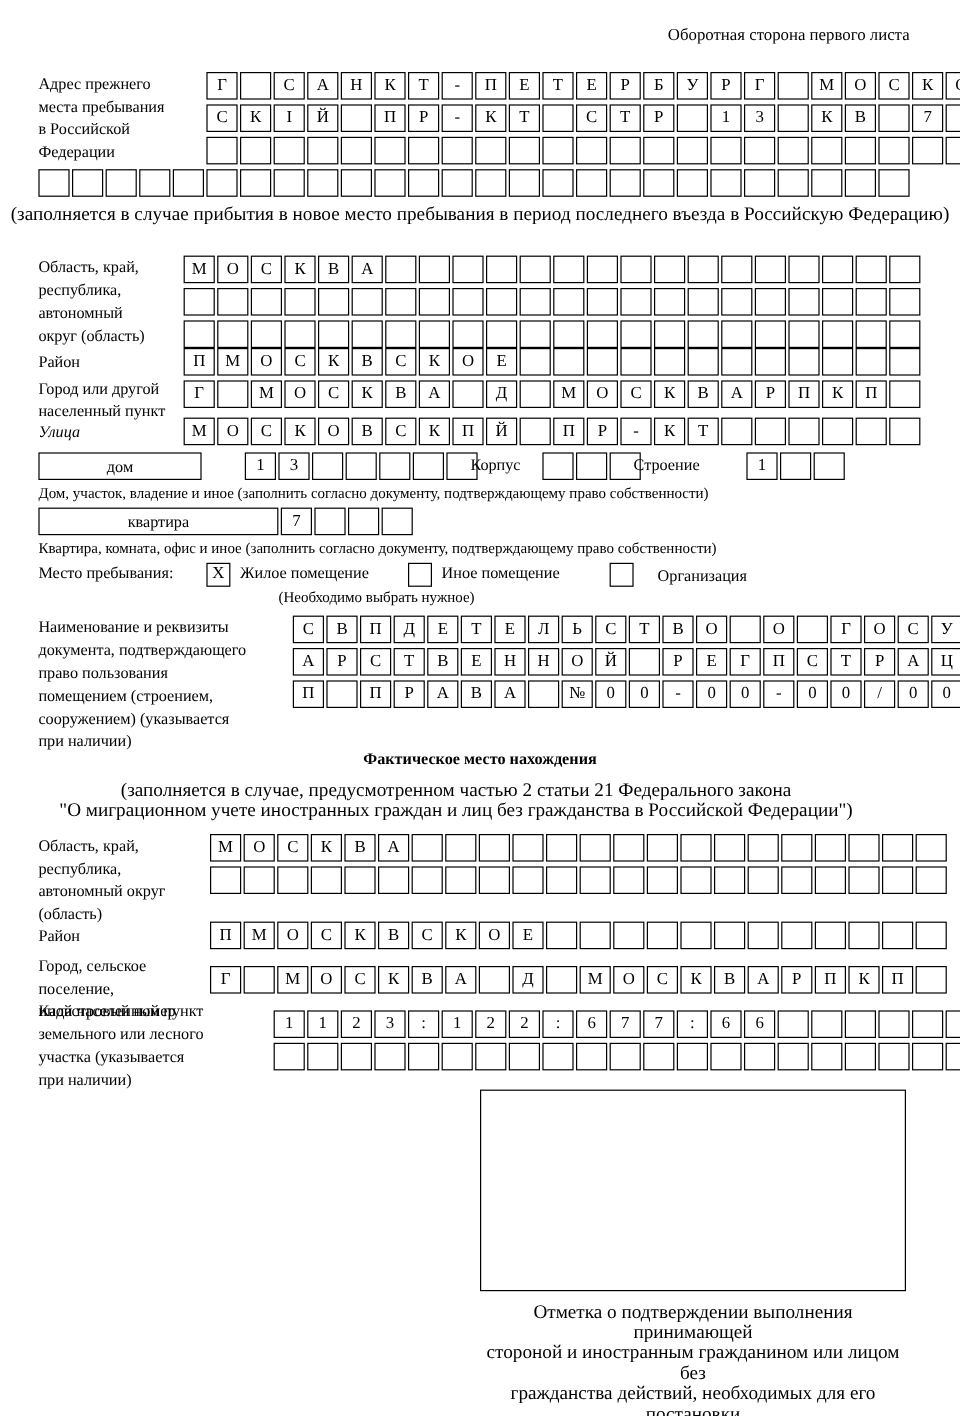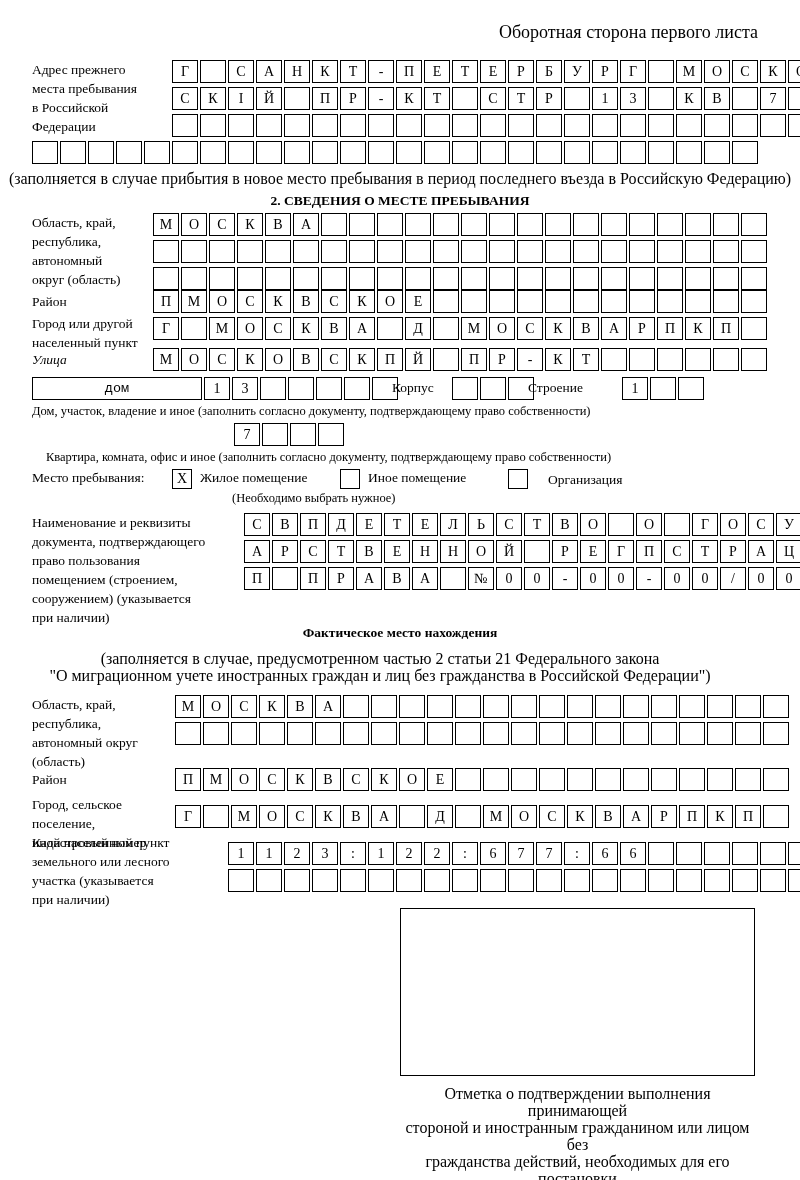--- a/index.html
+++ b/index.html
@@ -16,21 +16,21 @@
     width: 800px;
     height: 1180px;
     margin: 0 auto;
     background: #fff;
     overflow: hidden;
   }
   .hdr-right {
     position: absolute;
     right: 42px;
     top: 22px;
-    font-size: 18px;
+    font-size: 14px;
   }
   .lbl {
     position: absolute;
     font-size: 13.5px;
     line-height: 19px;
     white-space: pre-line;
   }
   .lbl.small { font-size: 12.5px; }
   .row {
     position: absolute;
@@ -197,21 +197,20 @@
       <div class="cell"></div>
       <div class="cell"></div>
       <div class="cell"></div>
       <div class="cell"></div>
       <div class="cell"></div>
       <div class="cell"></div>
     </div>
 
   <div class="note" style="left:0; top:170px; width:800px;">(заполняется в случае прибытия в новое место пребывания в период последнего въезда в Российскую Федерацию)</div>
 
-  <div class="sect-title" style="top:193px;">2. СВЕДЕНИЯ О МЕСТЕ ПРЕБЫВАНИЯ</div>
 
   <div class="lbl" style="left:32px; top:213px; width:150px;">Область, край,
 республика,
 автономный
 округ (область)</div>
   <div class="row" id="s2-region-0" style="left:153px; top:213px;">
       <div class="cell">М</div>
       <div class="cell">О</div>
       <div class="cell">С</div>
       <div class="cell">К</div>
@@ -355,21 +354,21 @@
       <div class="cell">К</div>
       <div class="cell">Т</div>
       <div class="cell"></div>
       <div class="cell"></div>
       <div class="cell"></div>
       <div class="cell"></div>
       <div class="cell"></div>
       <div class="cell"></div>
     </div>
 
-  <div class="wide-box" style="left:32px; top:377px; width:170px;font-family:Liberation Mono, monospace;">дом</div>
+  <div class="wide-box" style="left:32px; top:377px; width:136px;">дом</div>
   <div class="row" id="s2-house" style="left:204px; top:377px;">
       <div class="cell">1</div>
       <div class="cell">3</div>
       <div class="cell"></div>
       <div class="cell"></div>
       <div class="cell"></div>
       <div class="cell"></div>
       <div class="cell"></div>
     </div>
   <div class="lbl" style="left:392px; top:378px;">Корпус</div>
@@ -380,27 +379,28 @@
     </div>
   <div class="lbl" style="left:528px; top:378px;">Строение</div>
   <div class="row" id="s2-stroenie" style="left:622px; top:377px;">
       <div class="cell">1</div>
       <div class="cell"></div>
       <div class="cell"></div>
     </div>
 
   <div class="lbl small" style="left:32px; top:402px;text-align:center;">Дом, участок, владение и иное (заполнить согласно документу, подтверждающему право собственности)</div>
 
+  <div class="wide-box" style="left:32px; top:423px; width:200px;">квартира</div>
   <div class="row" id="s2-flat" style="left:234px; top:423px;">
       <div class="cell">7</div>
       <div class="cell"></div>
       <div class="cell"></div>
       <div class="cell"></div>
     </div>
-  <div class="lbl small" style="left:46px; top:448px;">Квартира, комната, офис и иное (заполнить согласно документу, подтверждающему право собственности)</div>
+  <div class="lbl small" style="left:32px; top:448px;">Квартира, комната, офис и иное (заполнить согласно документу, подтверждающему право собственности)</div>
 
   <div class="lbl" style="left:32px; top:468px;">Место пребывания:</div>
   <div class="chk" style="left:172px; top:469px;">X</div>
   <div class="lbl" style="left:200px; top:468px;">Жилое помещение</div>
   <div class="chk" style="left:340px; top:469px;"></div>
   <div class="lbl" style="left:368px; top:468px;">Иное помещение</div>
   <div class="chk" style="left:508px; top:469px;"></div>
   <div class="lbl" style="left:548px; top:470px;">Организация</div>
   <div class="lbl small" style="left:232px; top:489px;">(Необходимо выбрать нужное)</div>
 

